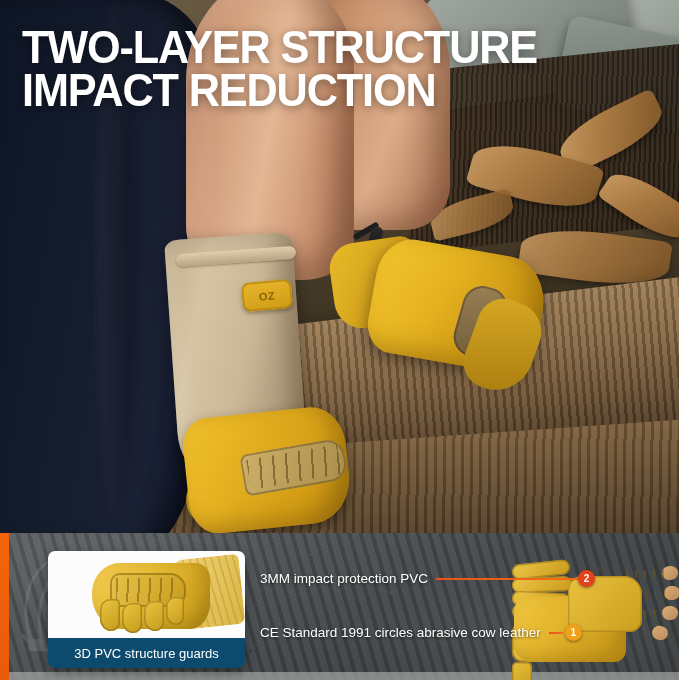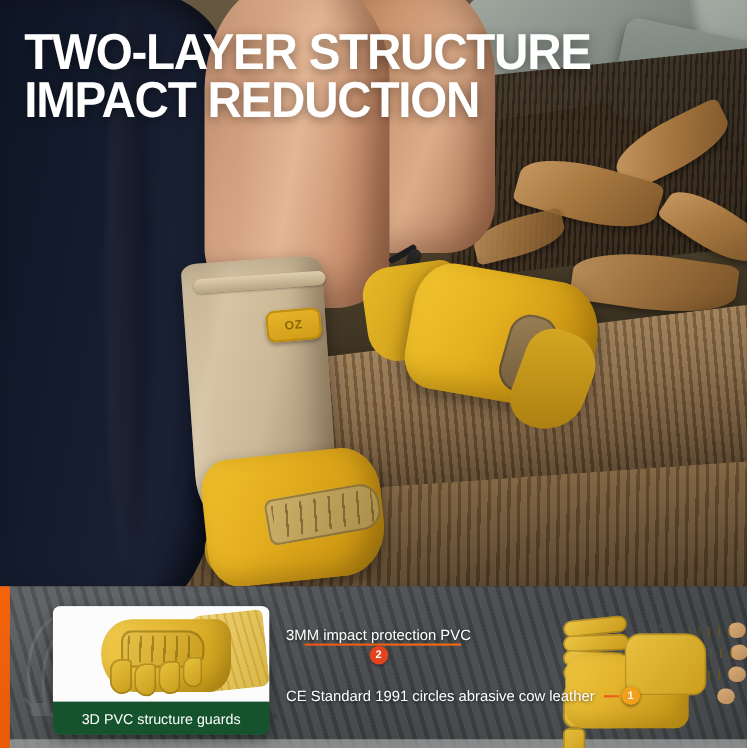--- a/index.html
+++ b/index.html
@@ -302,28 +302,28 @@
     position:absolute; background:linear-gradient(140deg,#eac43f,#c59b1c);
     border-radius:14px 6px 12px 16px;
     box-shadow: inset 0 0 0 1.6px rgba(120,92,10,.45);
   }
   .cg-f1 { left:52px; top:48px; width:20px; height:32px; }
   .cg-f2 { left:74px; top:52px; width:20px; height:30px; }
   .cg-f3 { left:96px; top:50px; width:20px; height:30px; }
   .cg-f4 { left:118px; top:46px; width:18px; height:28px; }
   #card-caption {
     position:absolute; left:0; bottom:0; width:197px; height:30px;
-    background:#14532d; color:#fff;
+    background:#0c4a6e; color:#fff;
     display:flex; align-items:center; justify-content:center;
     font-size:13px; border-radius:0 0 7px 7px;
   }
 
   
   .callout { position:absolute; z-index:7; display:flex; align-items:center; }
-  #callout-1 { left:260px; top:570px;flex-direction:column; }
+  #callout-1 { left:260px; top:570px; }
   #callout-2 { left:260px; top:624px; }
   .co-text {
     color:#fff; font-size:13.5px; white-space:nowrap;
     text-shadow:0 1px 3px rgba(0,0,0,.6);
   }
   .co-line { height:2px; background:linear-gradient(90deg,#e8561a,#f26a14); margin-left:8px; }
   #callout-1 .co-line { width:142px; }
   #callout-2 .co-line { width:14px; }
   .badge {
     width:17px; height:17px; border-radius:50%;

